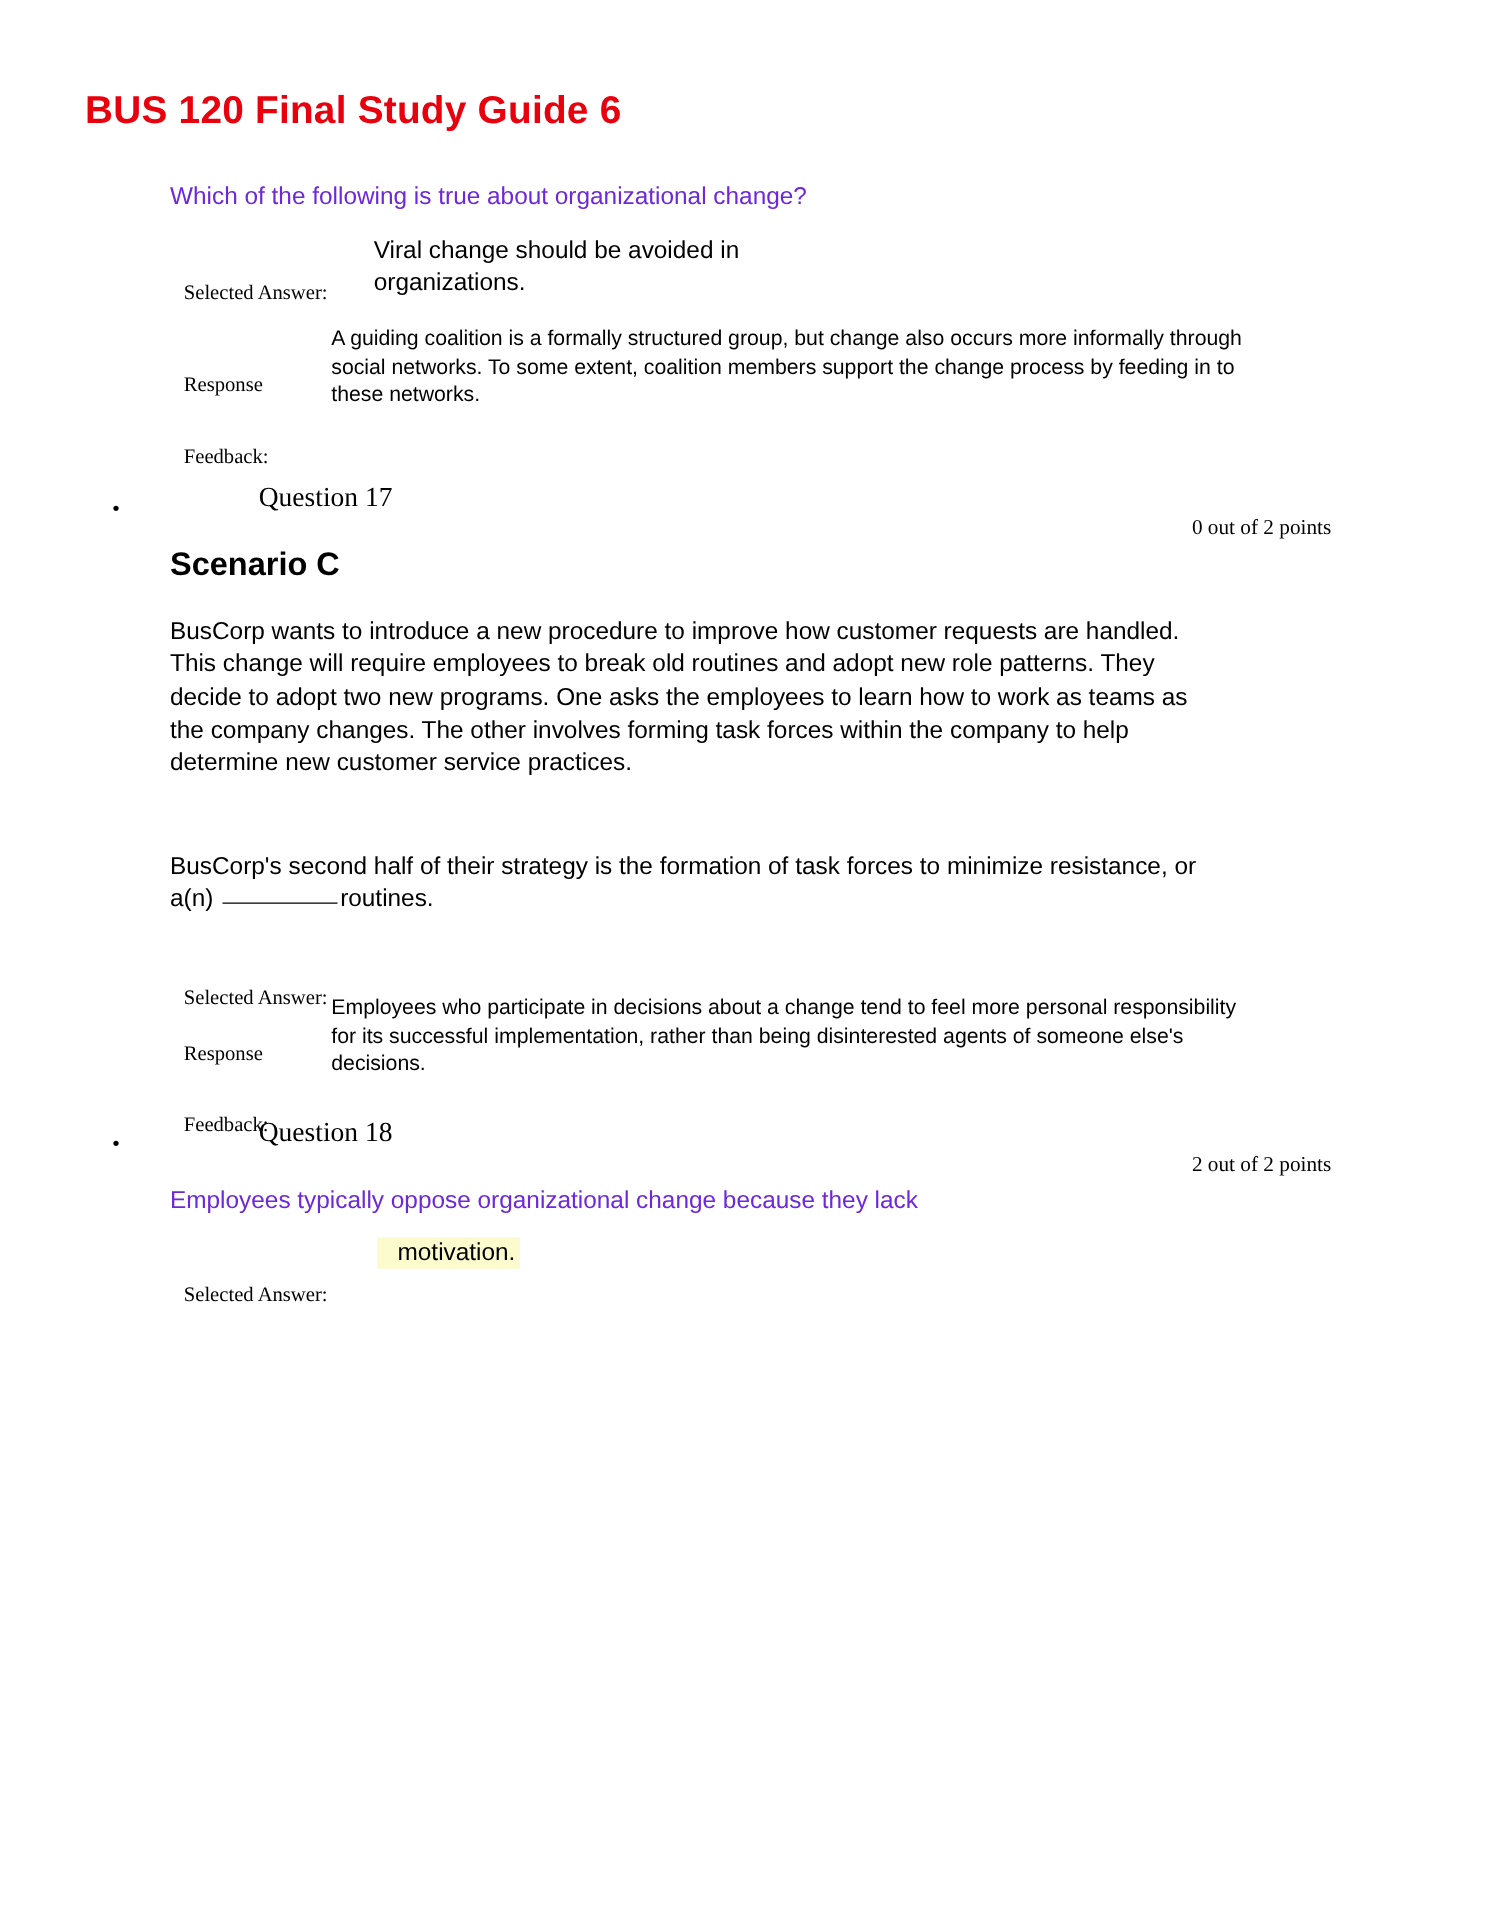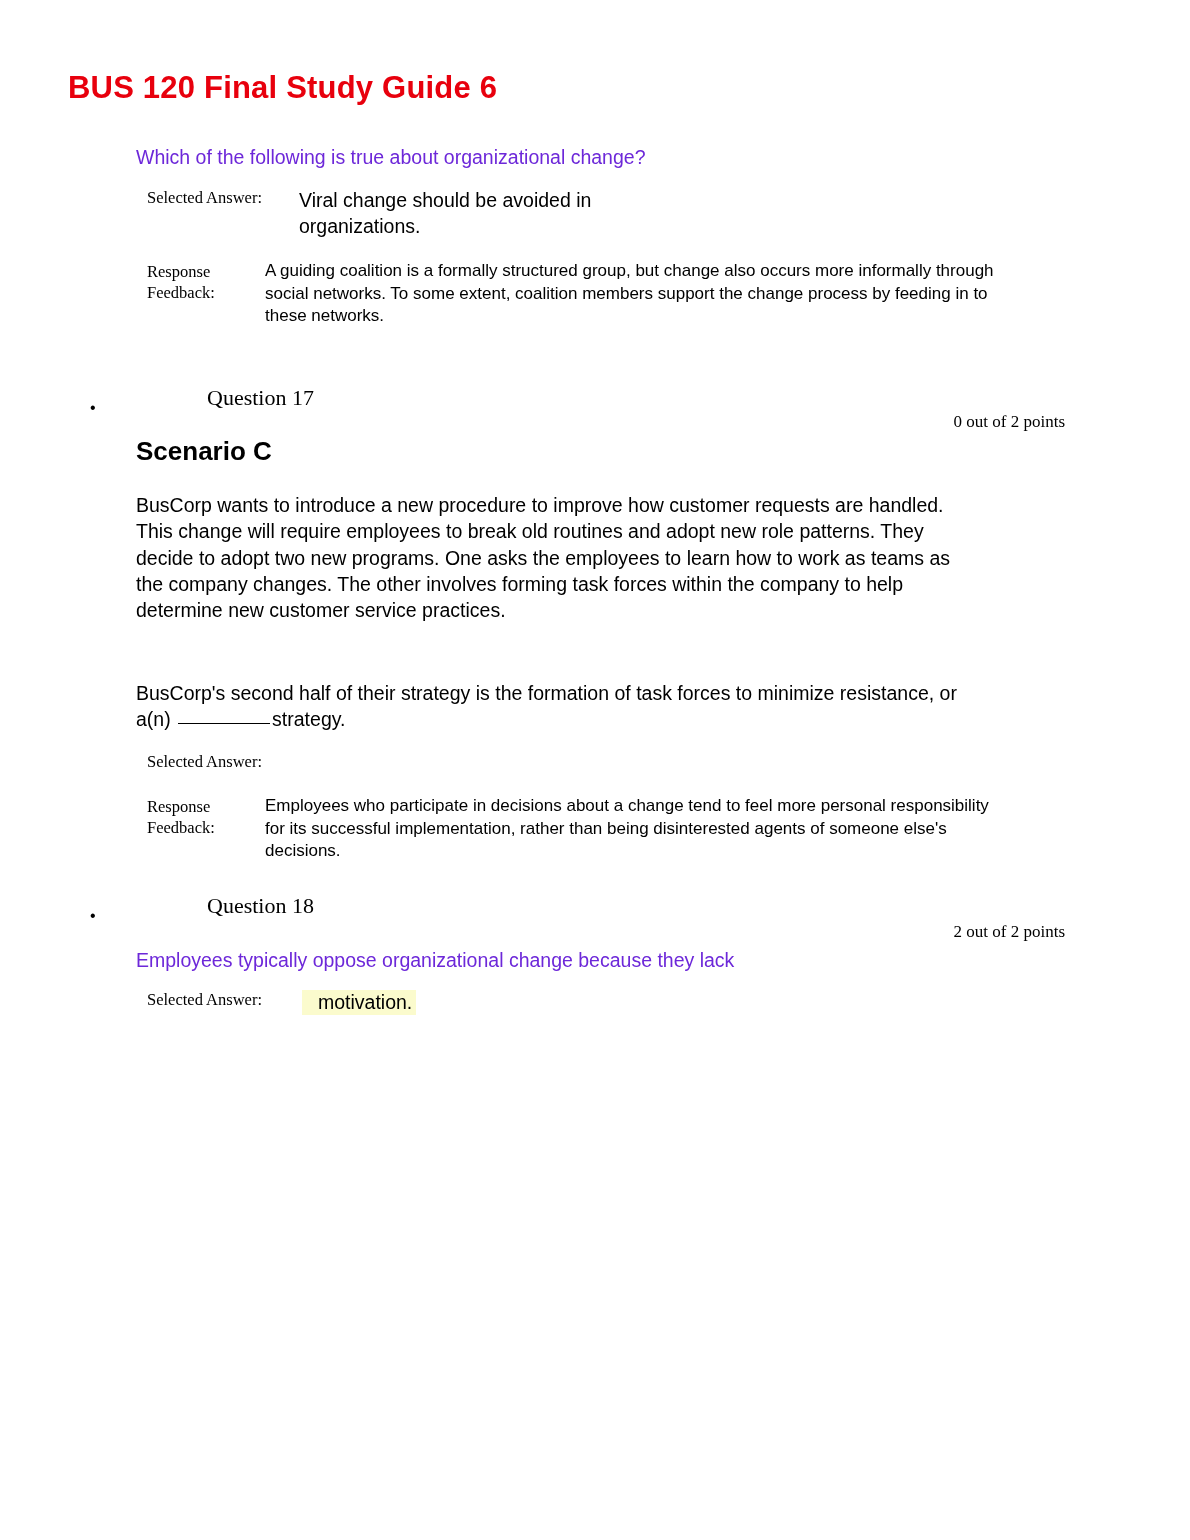--- a/index.html
+++ b/index.html
@@ -52,20 +52,21 @@
   .feedback-text {
     font-size: 17px;
     line-height: 1.33;
   }
   .row {
     display: flex;
     align-items: flex-start;
   }
   .row .label {
     flex: 0 0 auto;
+    margin-top: 36px;
   }
   .question-header {
     font-family: "Liberation Serif", serif;
     font-size: 22px;
   }
   .bullet {
     position: absolute;
     font-size: 16px;
     line-height: 1;
     color: #000;
@@ -127,21 +128,21 @@
     <span>Question</span>
     <span>17</span>
   </div>
   <div class="points" style="left:760px; top:412px; width:305px;">0 out of 2 points</div>
 
   <div class="block scenario-title" style="left:136px; top:436px;">Scenario C</div>
   <div class="block para" style="left:136px; top:492px; width:840px;">BusCorp wants to introduce a new procedure to improve how customer requests are handled. This change will require employees to break old routines and adopt new role patterns. They decide to adopt two new programs. One asks the employees to learn how to work as teams as the company changes. The other involves forming task forces within the company to help determine new customer service practices.</div>
 
   <div class="block para" style="left:136px; top:680px; width:840px;">
     <span>BusCorp's second half of their strategy is the formation of task forces to minimize resistance, or a(n)</span>
-    <span class="blank"></span><span>strategy.</span>
+    <span class="blank"></span><span>routines.</span>
   </div>
 
   <div class="block" style="left:147px; top:752px; width:900px;">
     <div class="row">
       <div class="label" style="width:150px;">Selected Answer:</div>
     </div>
   </div>
 
   <div class="block" style="left:147px; top:797px; width:960px;">
     <div class="row">

